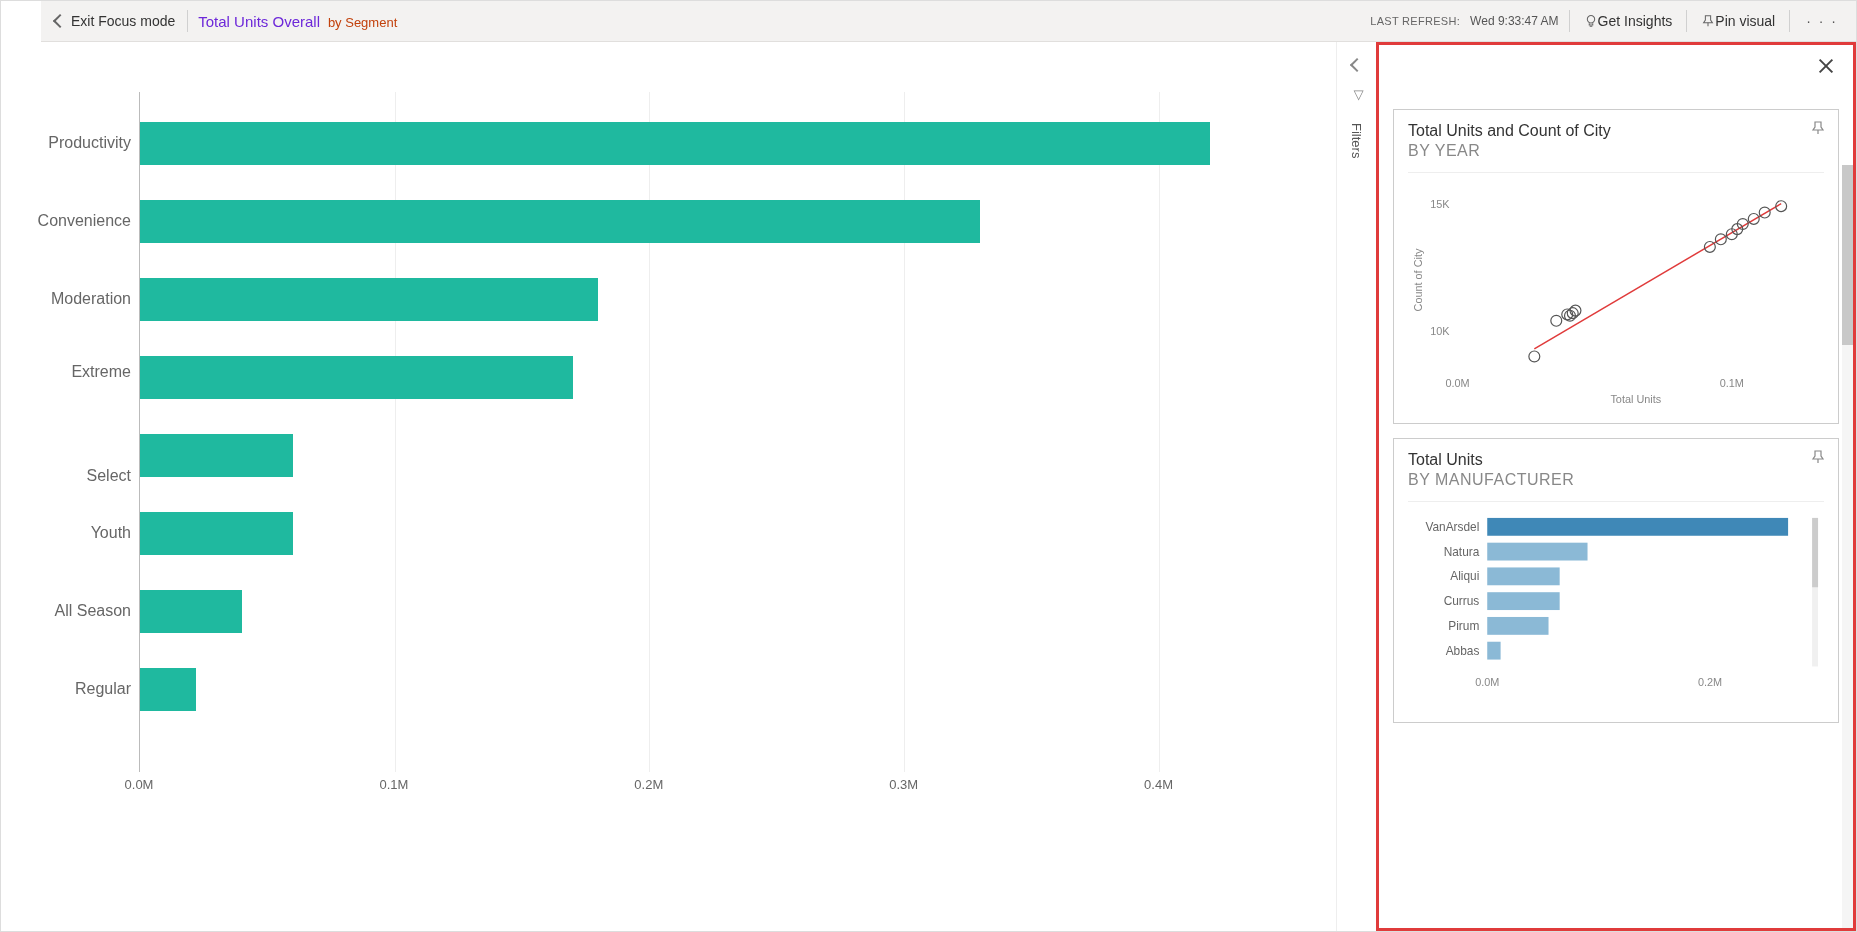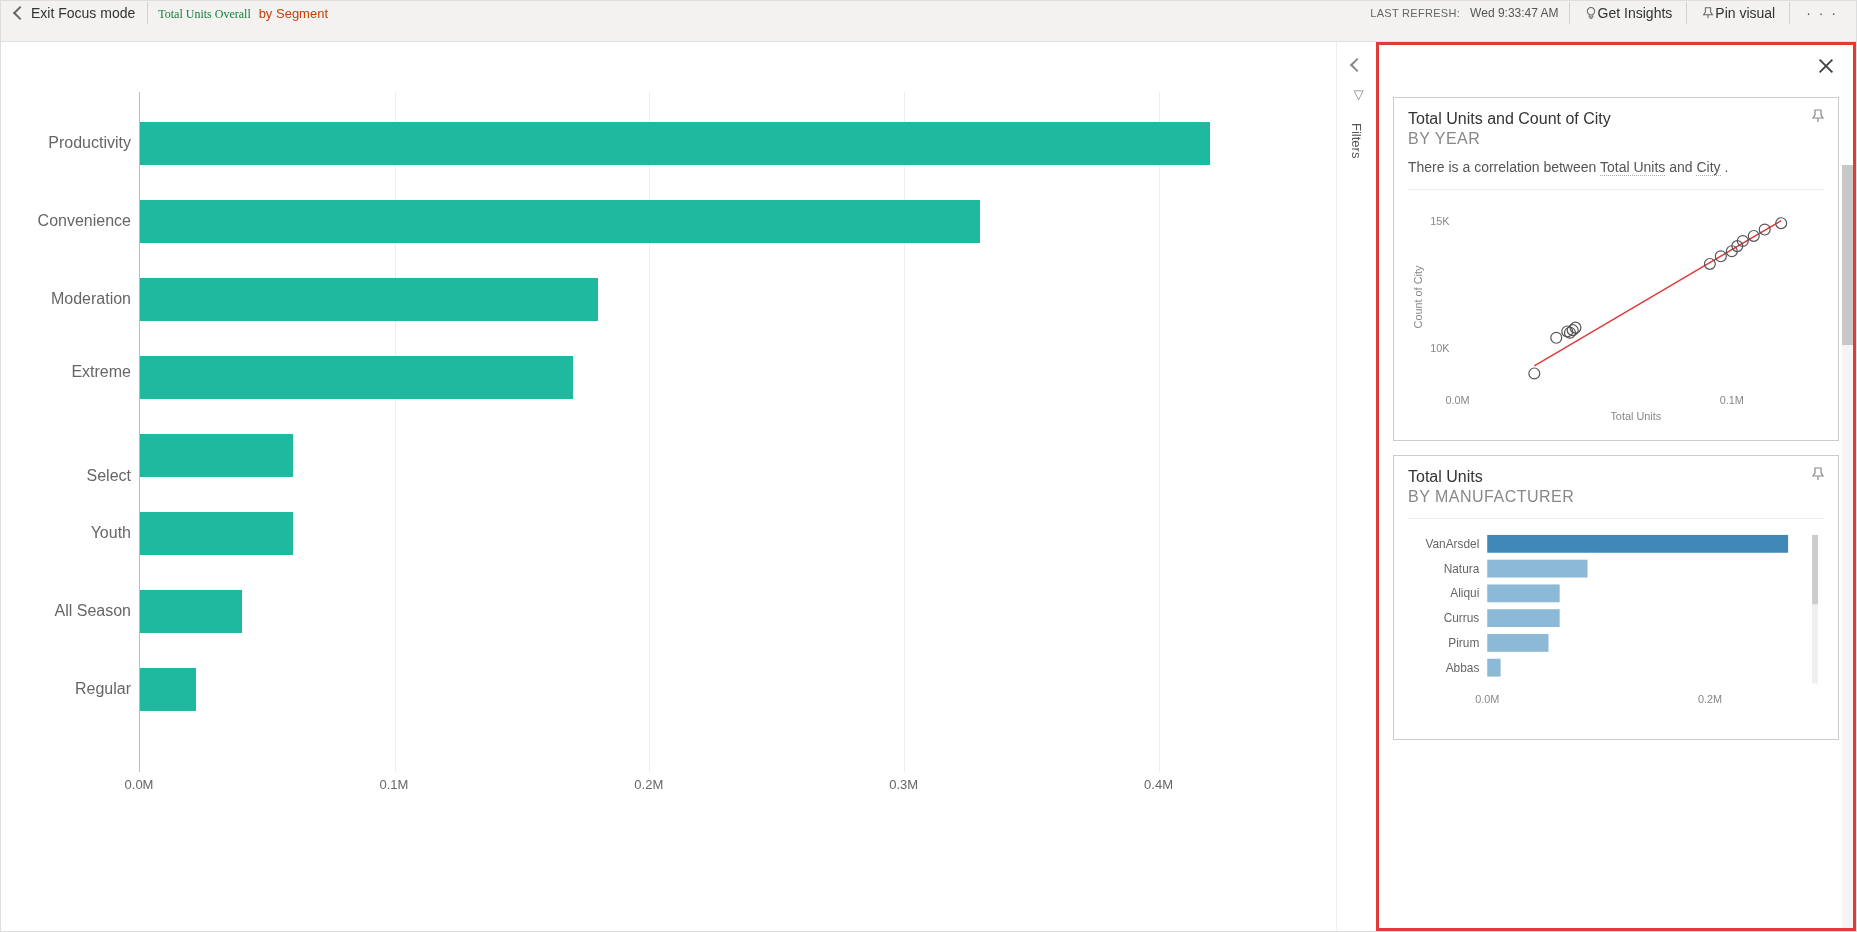--- a/index.html
+++ b/index.html
@@ -2,27 +2,27 @@
 <html><head>
 <meta charset="utf-8">
 <style>
 * { box-sizing: border-box; margin: 0; padding: 0; font-family: "Segoe UI", Arial, sans-serif; }
 html, body { width: 100%; height: 100%; background: #fff; color: #333; }
 .container { width: 1857px; height: 932px; position: relative; border: 1px solid #ddd; }
 
 
 .toolbar {
   height: 41px; background: #f3f2f1; border-bottom: 1px solid #e1dfdd;
-  display: flex; align-items: flex-start; padding: 0 12px; gap: 8px; font-size: 14px; color: #333;
+  display: flex; align-items: center; padding: 0 12px; gap: 8px; font-size: 14px; color: #333; margin-left: 40px;
 }
 .toolbar .left, .toolbar .right { display: flex; align-items: center; gap: 10px; }
 .toolbar .right { margin-left: auto; }
 .toolbar .divider { width: 1px; height: 22px; background: #d0d0d0; }
 .toolbar .exit-focus { display: flex; align-items: center; gap: 6px; cursor: pointer; padding: 4px 2px; }
-.toolbar .title { font-size: 12px; color: #15803d; font-family: Liberation Serif, serif; }
+.toolbar .title { font-size: 15px; color: #6d28d9; }
 .toolbar .sub { color: #c2410c; font-size: 13px; margin-left: 4px; }
 .toolbar .btn { display: flex; align-items: center; gap: 0; cursor: pointer; padding: 4px 4px; }
 .toolbar .refresh-label { font-size: 11px; color: #666; letter-spacing: 0.3px; }
 .toolbar .refresh-time { font-size: 12px; color: #555; }
 .chev-left { width: 10px; height: 10px; border-left: 2px solid #666; border-bottom: 2px solid #666; transform: rotate(45deg); }
 .bulb { width: 14px; height: 14px; }
 .pin-ic { width: 14px; height: 14px; }
 .dots { letter-spacing: 2px; cursor: pointer; padding: 4px 6px; color: #555; }
 
 
@@ -31,21 +31,21 @@
 
 .filter-rail {
   width: 40px; border-left: 1px solid #eee; display: flex; flex-direction: column; align-items: center; padding-top: 18px; gap: 18px;
 }
 .filter-rail .chev { width: 10px; height: 10px; border-left: 2px solid #888; border-bottom: 2px solid #888; transform: rotate(45deg); cursor: pointer; }
 .filter-rail .filter-ic { transform: rotate(270deg); font-size: 13px; color: #888; }
 .filter-rail .label { writing-mode: vertical-rl; font-size: 13px; color: #555; margin-top: 2px; }
 
 .insights-panel {
   width: 480px; border: 3px solid #e03b3b; border-right-width: 3px; position: relative;
-  padding: 16px 14px; display: flex; flex-direction: column; gap: 14px; overflow: hidden;
+  padding: 28px 14px; display: flex; flex-direction: column; gap: 14px; overflow: hidden;
 }
 .insights-panel .close {
   position: absolute; top: 12px; right: 18px; width: 18px; height: 18px; cursor: pointer;
 }
 .insights-panel .close::before, .insights-panel .close::after {
   content: ""; position: absolute; top: 8px; left: 0; width: 18px; height: 2px; background: #444;
 }
 .insights-panel .close::before { transform: rotate(45deg); }
 .insights-panel .close::after { transform: rotate(-45deg); }
 
@@ -158,23 +158,20 @@
 
       <div class="card">
         <div class="pin">
           <svg width="16" height="16" viewBox="0 0 16 16" fill="none" stroke="#888" stroke-width="1.2">
             <path d="M5 2l6 0 0 5 2 3-10 0 2-3z"></path>
               <path d="M8 10v4"></path>
           </svg>
         </div>
         <div class="card-title">Total Units and Count of City</div>
         <div class="card-sub">BY YEAR</div>
-        <div class="card-desc">
-          <span>There is a correlation between </span><span class="u">Total Units</span><span> and </span><span class="u">City</span><span> .</span>
-        </div>
         <hr>
         <svg class="mini-chart" id="scatter-chart" viewBox="0 0 420 230">
             <text x="42" y="155.42857142857144" text-anchor="end" font-size="11" fill="#888">10K</text>
             <text x="42" y="26.85714285714286" text-anchor="end" font-size="11" fill="#888">15K</text>
             <text x="50" y="208" text-anchor="middle" font-size="11" fill="#888">0.0M</text>
             <text x="326.92307692307696" y="208" text-anchor="middle" font-size="11" fill="#888">0.1M</text>
             <text x="230" y="224" text-anchor="middle" font-size="11" fill="#888">Total Units</text>
             <text x="14" y="100" text-anchor="middle" font-size="11" fill="#888" transform="rotate(-90 14 100)">Count of City</text>
             <line x1="127.53846153846153" y1="169.42857142857144" x2="376.7692307692307" y2="22.85714285714286" stroke="#e03b3b" stroke-width="1.5"></line>
             <circle cx="127.53846153846153" cy="177.14285714285714" r="5.5" fill="none" stroke="#555" stroke-width="1.2"></circle>

